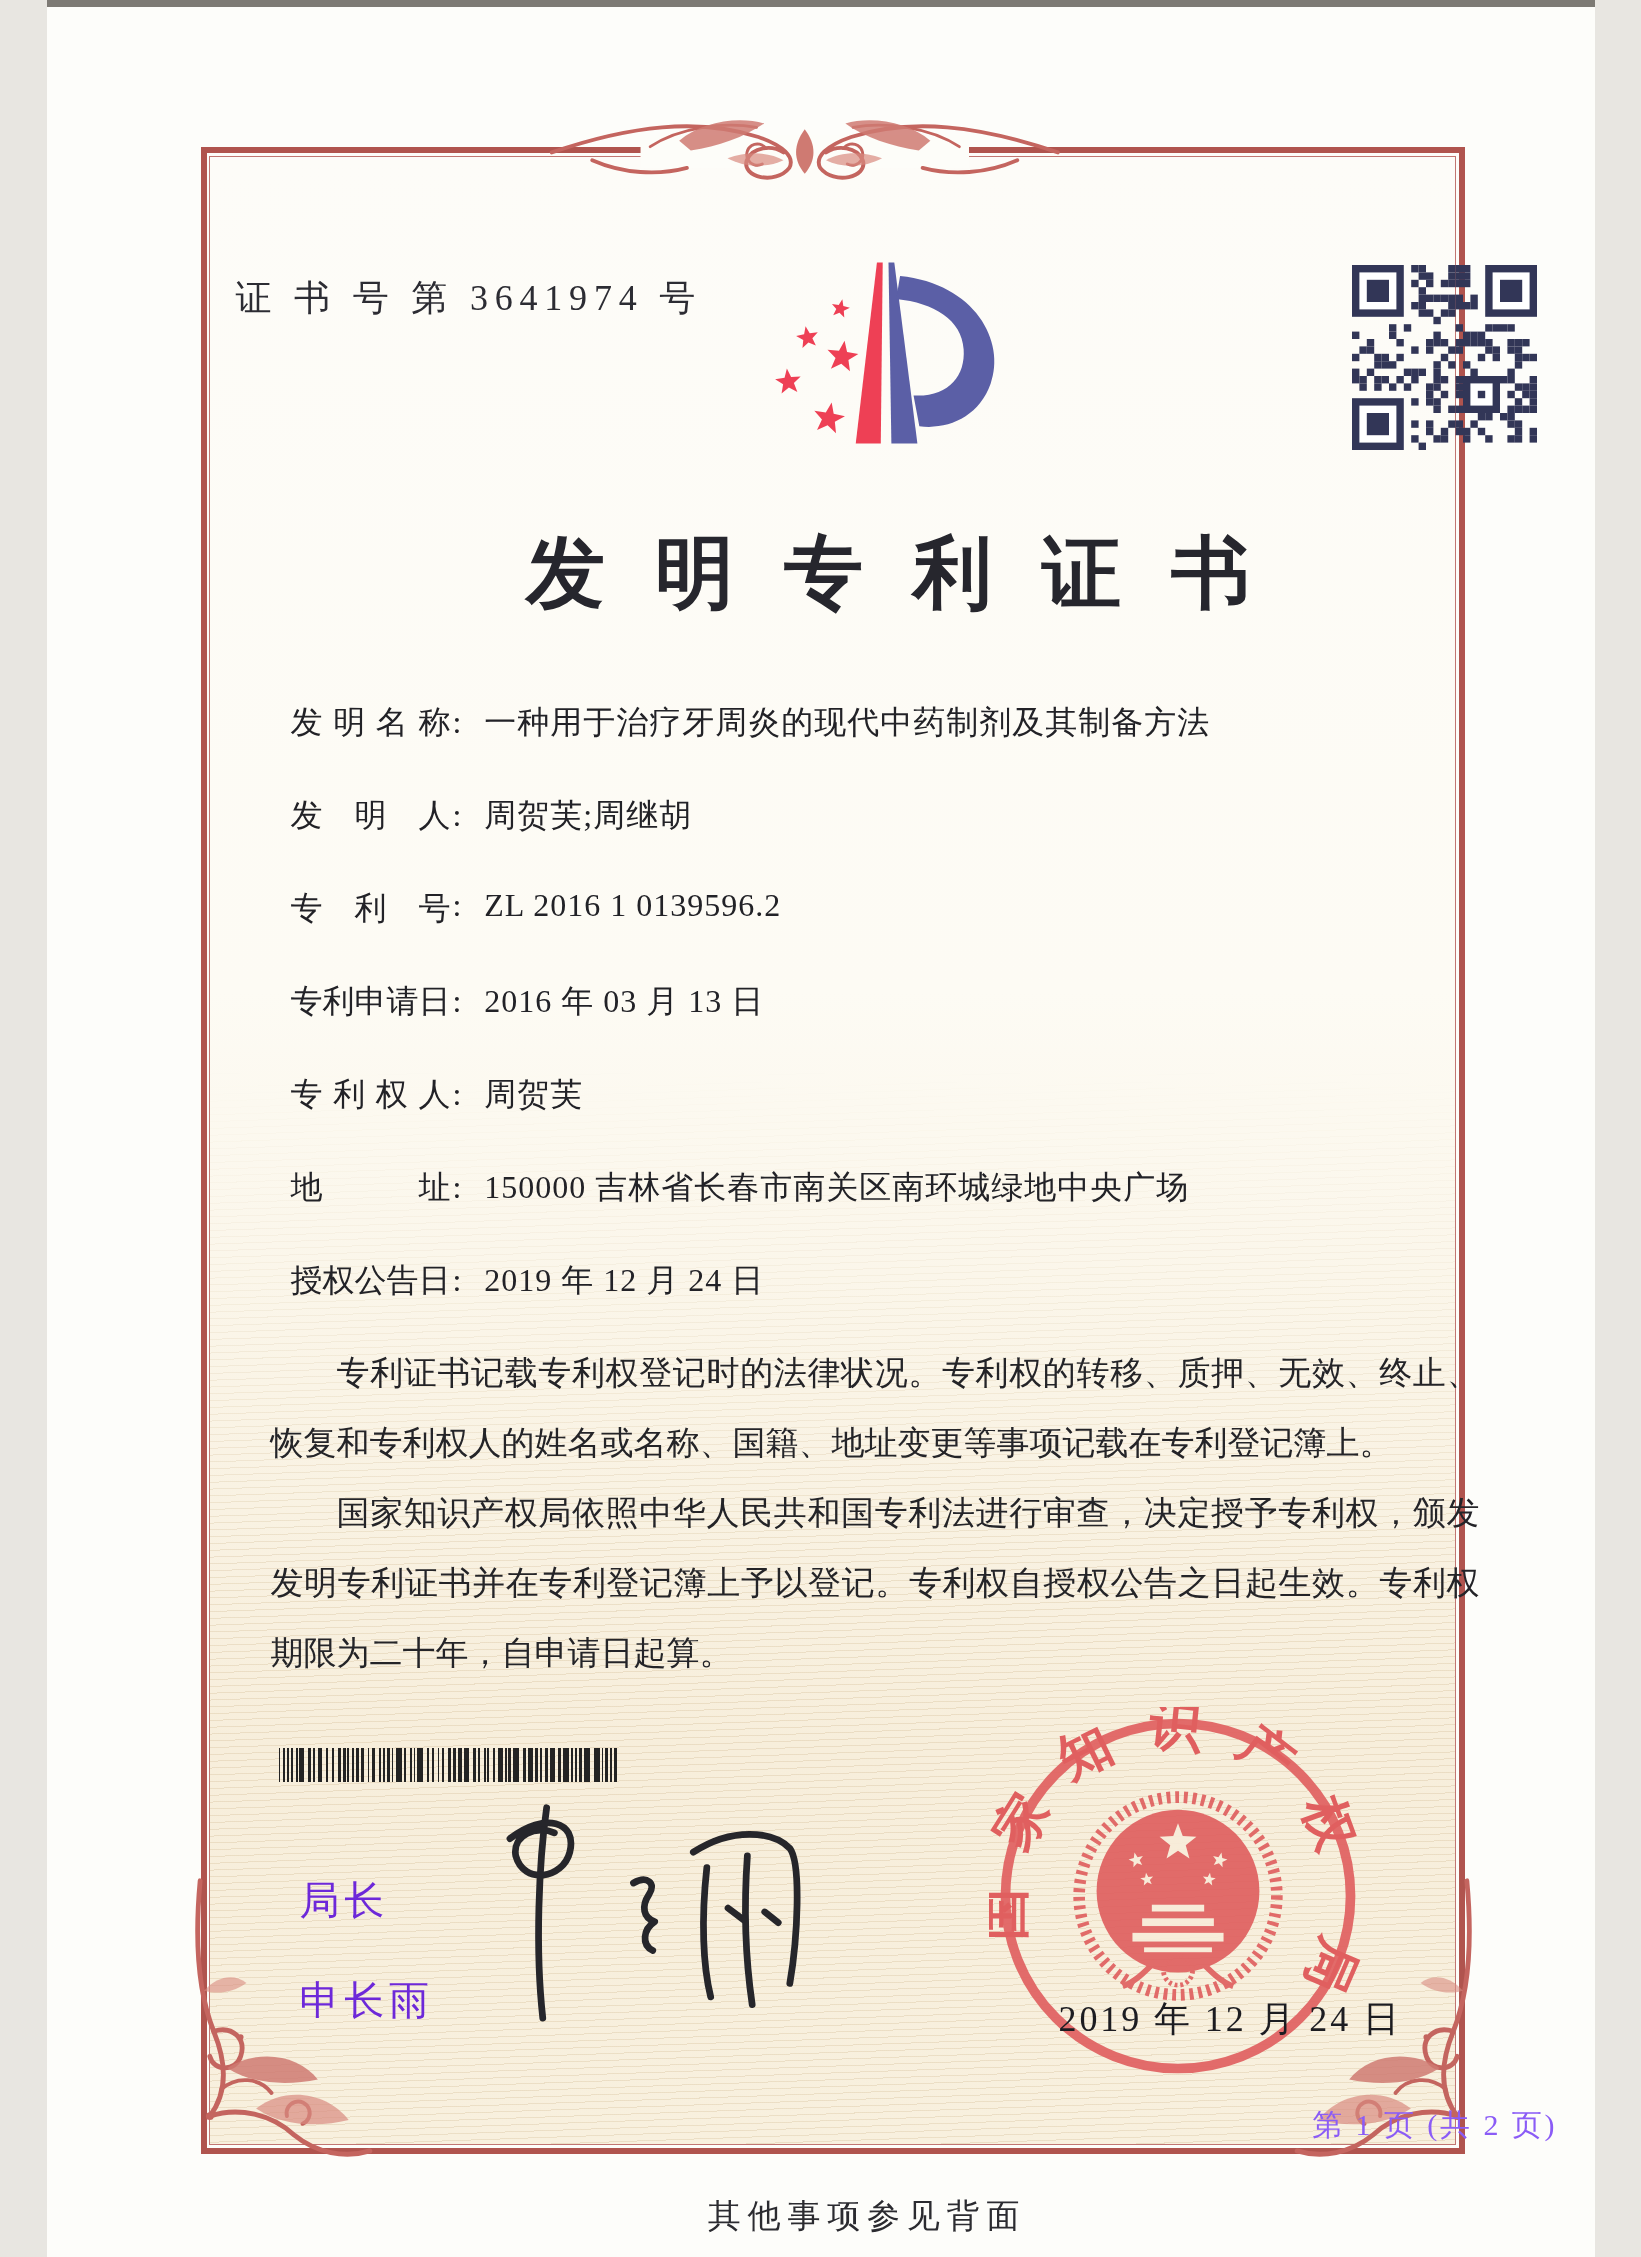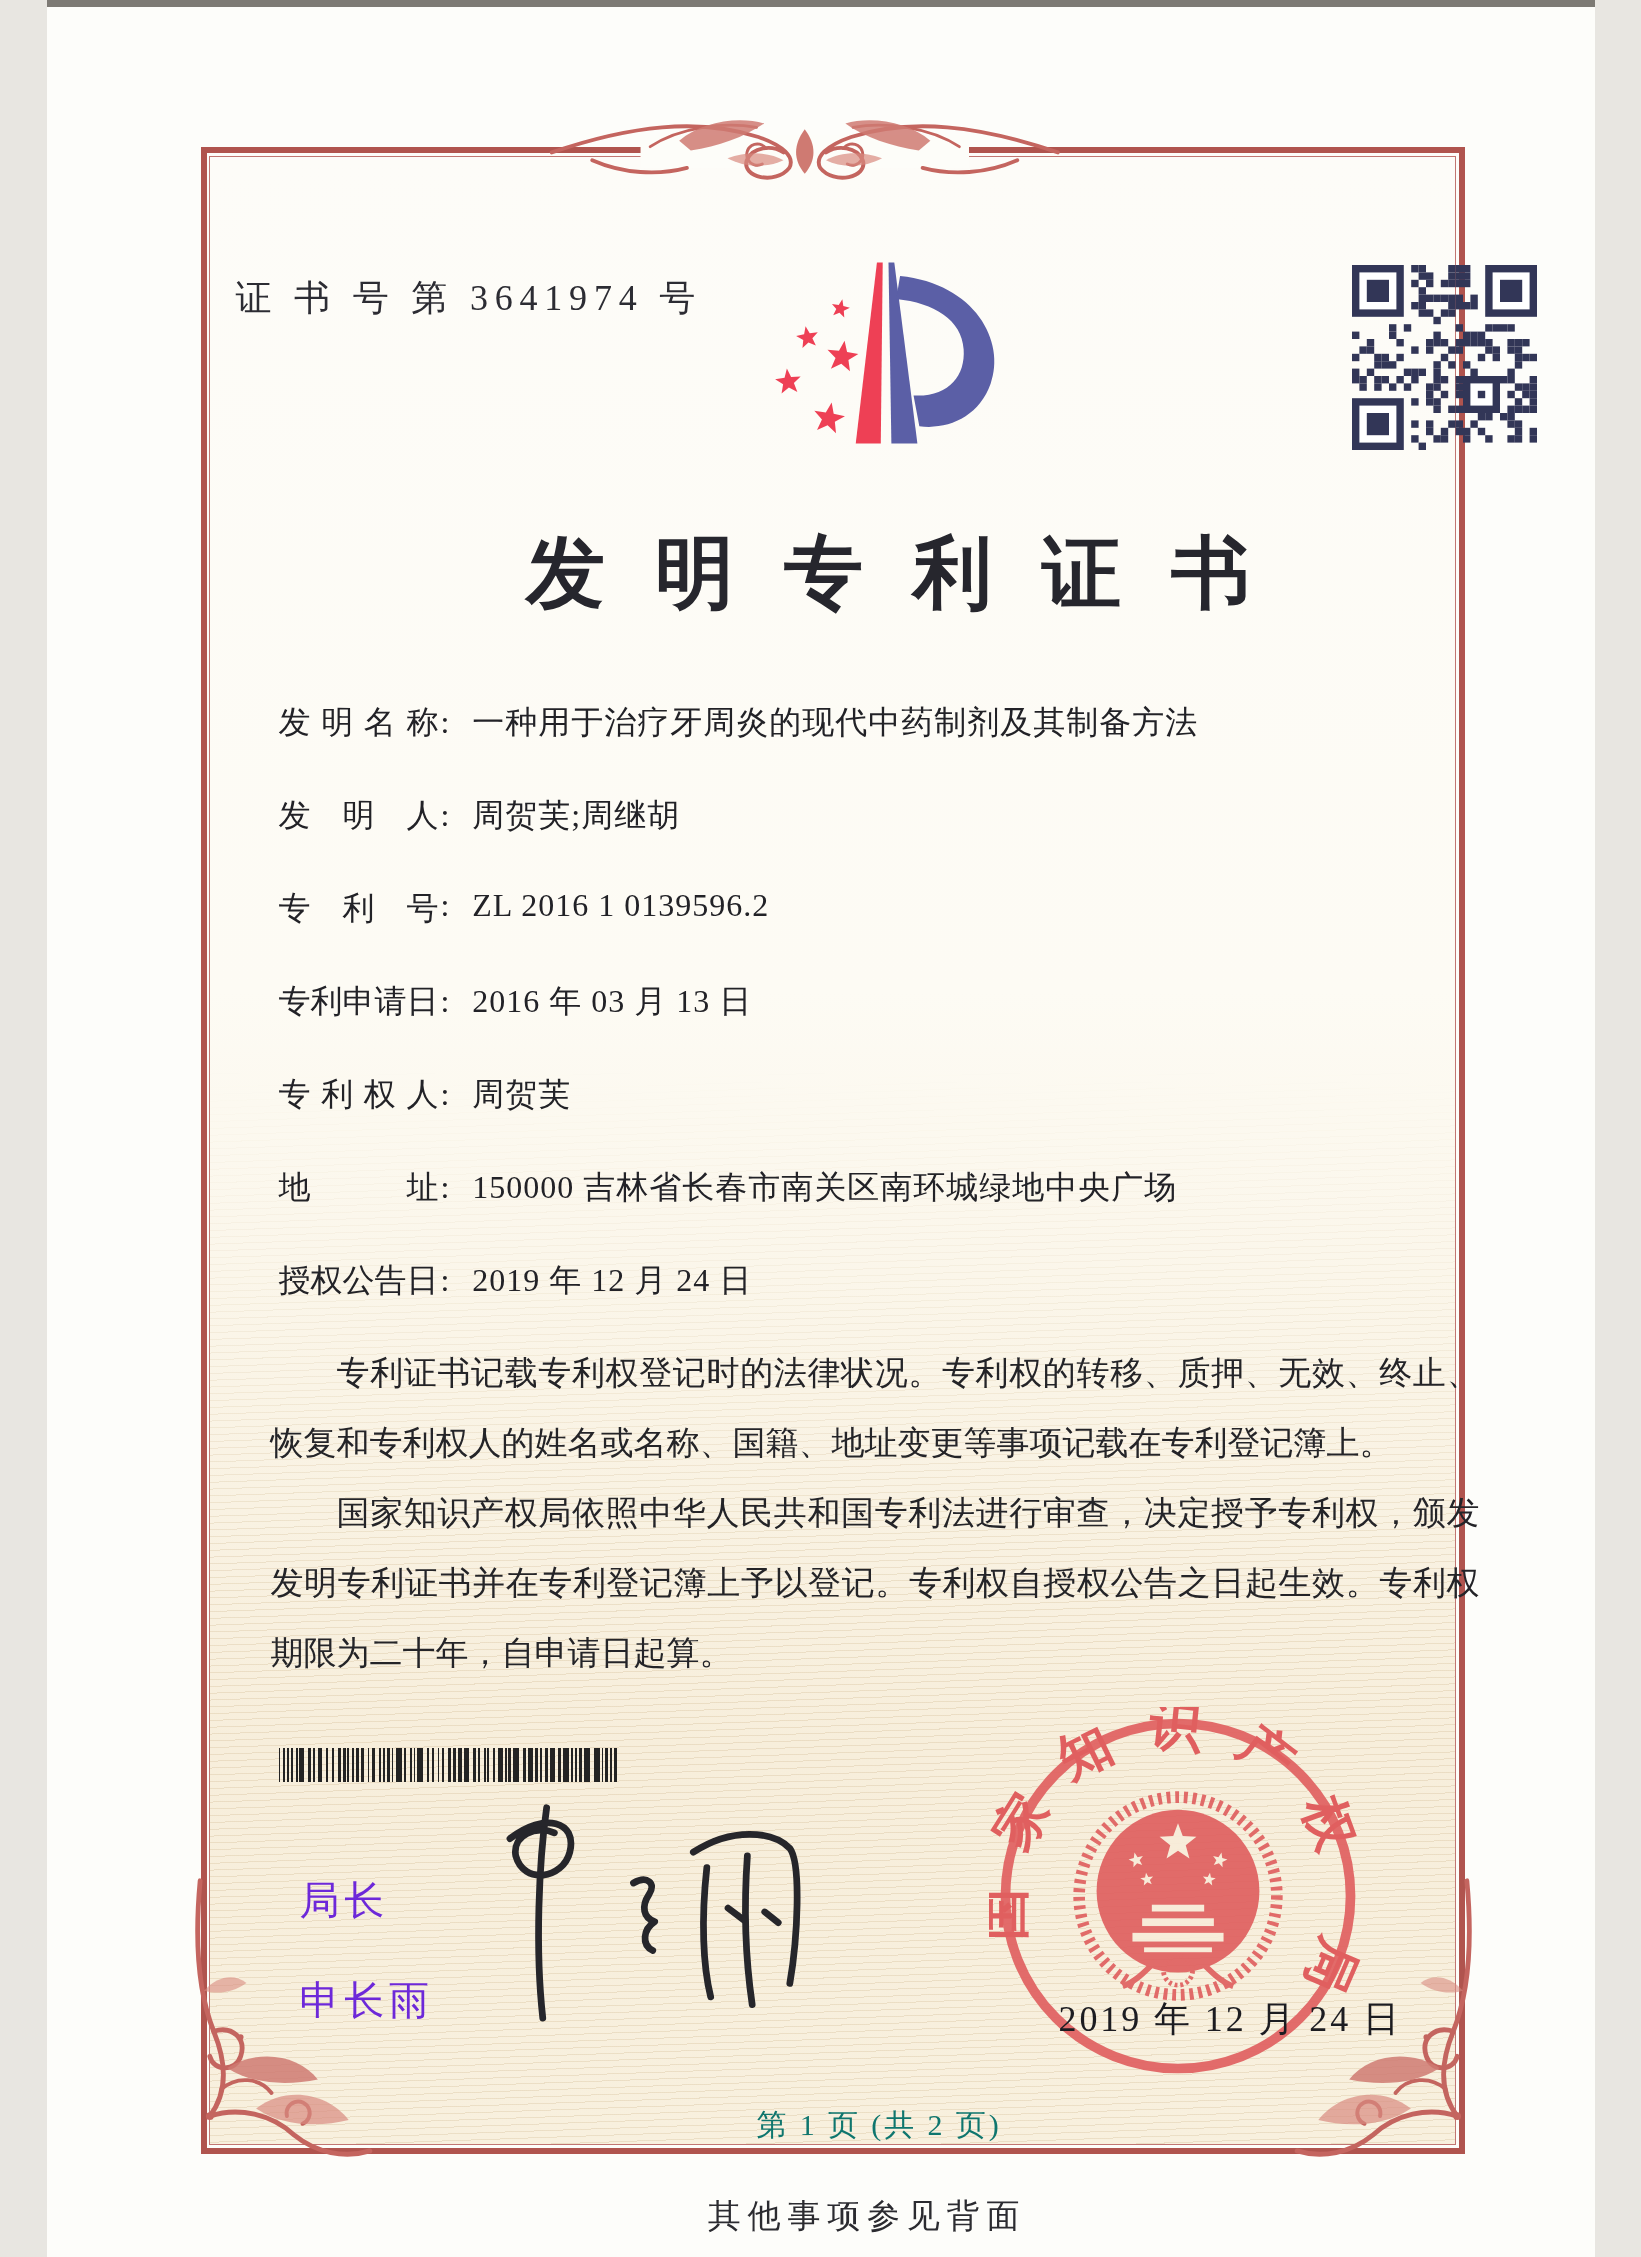--- a/index.html
+++ b/index.html
@@ -26,42 +26,42 @@
   .orn-top{left:50%;transform:translateX(-53%);top:104px;}
   .orn-bl{left:124px;bottom:83px;}
   .orn-br{right:99px;bottom:83px;transform:scaleX(-1);}
   
   .cert-no{position:absolute;left:189px;top:274px;font-size:36px;letter-spacing:6.8px;color:#2c2c33;}
   .logo{position:absolute;left:716px;top:249px;}
   .qr{position:absolute;left:1305px;top:265px;}
   .title{position:absolute;left:154px;width:1357px;top:521px;text-align:center;
     font-size:79px;font-weight:700;letter-spacing:50px;padding-left:34px;color:#26262d;}
   
-  .fields{position:absolute;left:232px;top:701px;width:1202px;font-size:32px;color:#222227;}
+  .fields{position:absolute;left:244px;top:701px;width:1202px;font-size:32px;color:#222227;}
   .field-row{position:relative;height:45px;margin-bottom:48px;white-space:nowrap;}
   .flabel{display:inline-block;width:160px;text-align:justify;text-align-last:justify;vertical-align:top;}
   .fcolon{margin-left:1.9px;}
   .fvalue{margin-left:23px;letter-spacing:1px;}
   .pair2{position:absolute;left:739px;top:0;}
   .pair2 .fvalue{margin-left:15.4px;}
   
   .paras{position:absolute;left:224px;top:1338px;width:1209px;
     font-size:33px;line-height:70px;text-align:justify;color:#242428;}
   .paras p{margin:0;text-indent:2em;}
   
   .barcode{position:absolute;left:232px;top:1748px;width:350px;height:34px;font-size:0;}
   .barcode i{display:inline-block;height:100%;background:#232323;}
   .barcode u{display:inline-block;height:100%;}
   .director{position:absolute;left:253px;top:1873px;
     font-family:"Liberation Sans","DejaVu Sans",sans-serif;font-size:40px;color:#6d28d9;letter-spacing:4.8px;}
   .director .name{margin-top:45px;}
   .signature{position:absolute;left:407px;top:1794px;}
   .seal{position:absolute;left:942px;top:1707px;}
   .seal-date{position:absolute;left:1012px;top:1995px;font-size:36px;letter-spacing:2.9px;color:#1c1c21;z-index:6;}
-  .page-num{position:absolute;left:154px;width:1357px;top:2105px;text-align:center;font-size:30px;letter-spacing:2.9px;color:#0f766e;}
+  .page-num{position:absolute;left:154px;width:1357px;top:2105px;text-align:right;font-size:30px;letter-spacing:2.9px;color:#8b5cf6;}
   .back-note{position:absolute;left:0;width:1641px;top:2194px;text-align:center;font-size:33px;letter-spacing:6.8px;color:#2b2b30;}
 </style>
 </head>
 <body>
 
 <div class="page">
 
   <div class="scan-edge"></div>
   <div class="frame-bg"></div>
   <div class="texture"></div>

